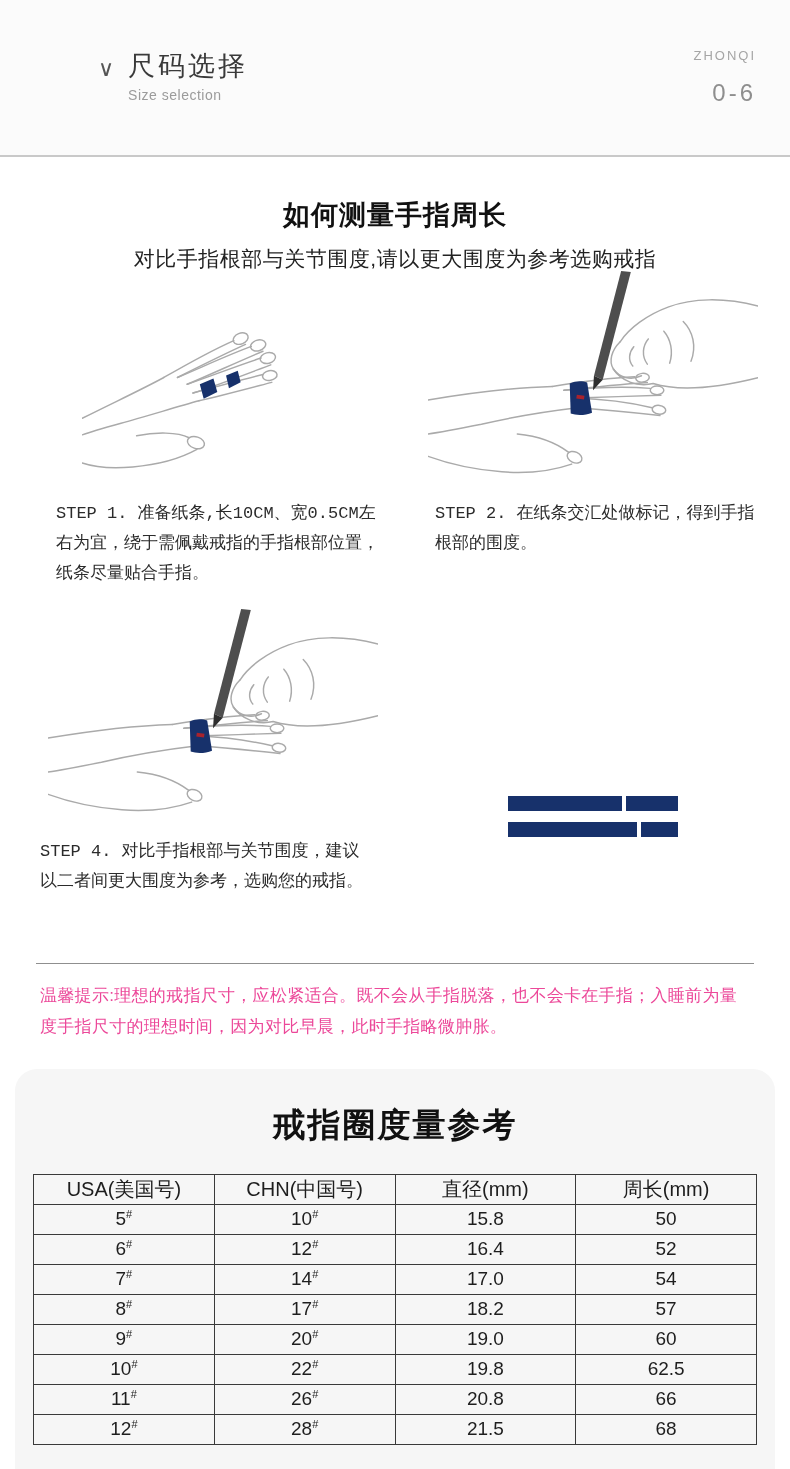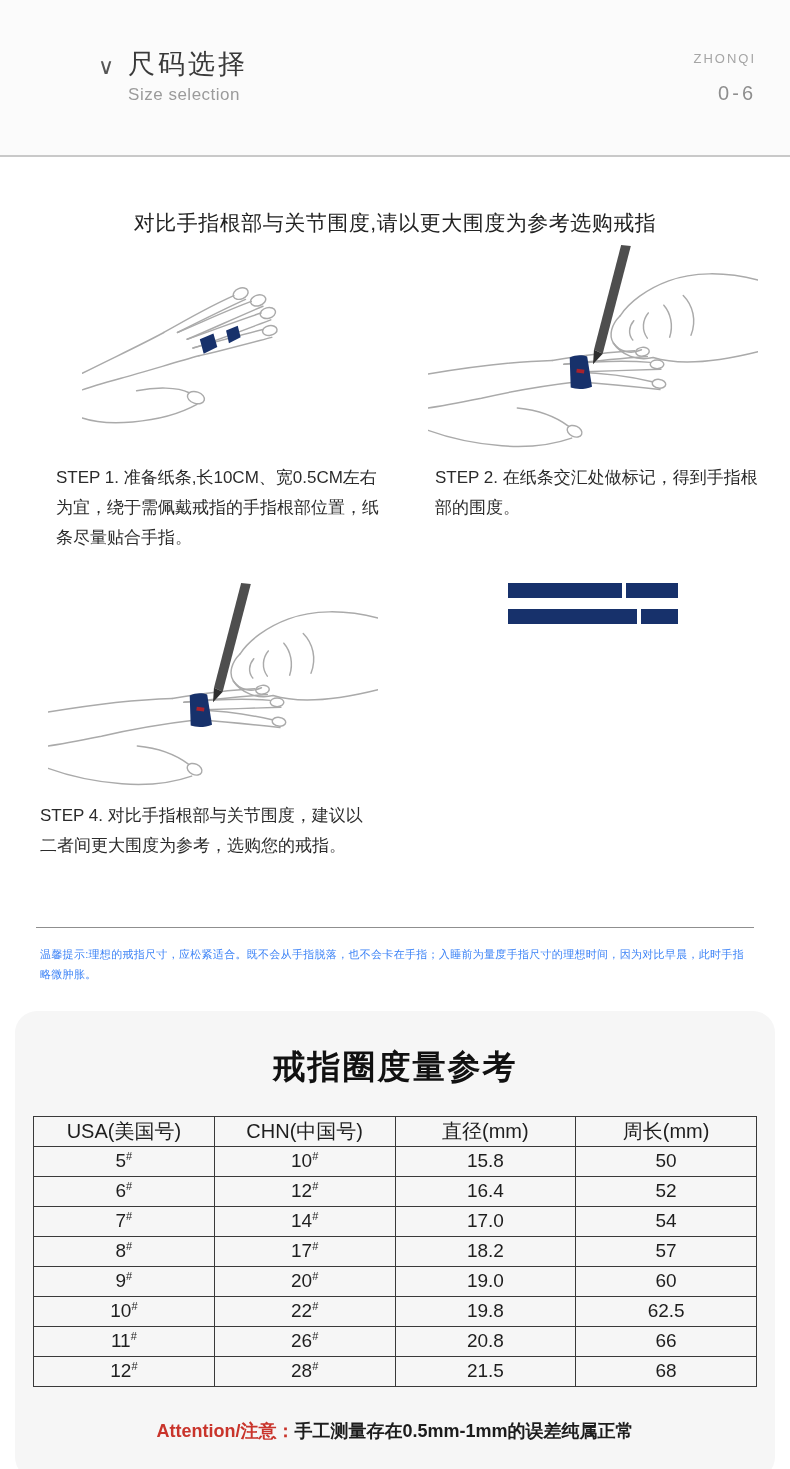--- a/index.html
+++ b/index.html
@@ -13,47 +13,47 @@
   
   .sec-header {
     height:157px; background:#fbfbfb;
     border-bottom:2px solid #c9c9c9;
     display:flex; align-items:center; justify-content:space-between;
     padding:0 34px 0 98px;
   }
   .sec-header .left { display:flex; align-items:flex-start; gap:14px; cursor:pointer; }
   .chev { font-size:22px; color:#555; line-height:1; margin-top:6px; }
   .sec-title-cn { font-size:27px; color:#3a3a3a; letter-spacing:3px; line-height:1.1; }
-  .sec-title-en { font-size:17px; color:#9b9b9b; margin-top:6px; letter-spacing:.5px; }
+  .sec-title-en { font-size:14px; color:#9b9b9b; margin-top:6px; letter-spacing:.5px; }
   .brand { text-align:right; color:#9a9a9a; }
   .brand-name { font-size:13px; letter-spacing:2px; color:#a5a5a5;margin-left:25px; }
-  .brand-range { font-size:20px; letter-spacing:3px; color:#8e8e8e; margin-top:16px; }
+  .brand-range { font-size:24px; letter-spacing:3px; color:#8e8e8e; margin-top:16px; }
 
   
   .guide { padding-top:40px; }
   .guide-title { text-align:center; font-size:27px; font-weight:bold; color:#111; letter-spacing:1px; }
   .guide-sub { text-align:center; font-size:21px; color:#222; margin-top:12px; letter-spacing:.5px; }
 
   .row { display:flex; }
-  .cell { width:50%; display:flex; justify-content:center; align-items:flex-start; }
+  .cell { width:50%; display:flex; justify-content:center; align-items:flex-end;font-family:Liberation Mono, monospace; }
   .illus-row { height:218px; margin-top:8px; }
   .steps-row { align-items:flex-start; min-height:112px; }
   .step-text {
     font-size:17px; line-height:1.75; color:#2b2b2b;
   }
   .step-left  { padding:0 14px 0 56px; }
   .step-right { padding:0 30px 0 40px; }
 
   .bars { display:flex; flex-direction:column; gap:11px; }
   .bar-row { display:flex; gap:4px; height:15px; }
   .seg { background:#17316b; height:100%; display:inline-block; }
 
   .divider { border:none; border-top:1px solid #8f8f8f; margin:14px 36px 0 36px; }
   .tip {
-    font-size:11px; color:#3b82f6; line-height:1.85;
+    font-size:17px; color:#ec4899; line-height:1.85;
     padding:16px 40px 0 40px; letter-spacing:.3px;
   }
 
   
   .size-card {
     margin:26px 15px 0 15px; background:#f6f6f6; border-radius:22px;
     padding:34px 18px 36px 18px;
   }
   .size-title { text-align:center; font-size:33px; font-weight:bold; color:#111; letter-spacing:2px; }
   table.size-table {
@@ -82,20 +82,21 @@
       <div class="sec-title-en">Size selection</div>
     </div>
   </div>
   <div class="brand">
     <div class="brand-name">ZHONQI</div>
     <div class="brand-range">0-6</div>
   </div>
 </div>
 
 <div class="guide">
+  <div class="guide-title">如何测量手指周长</div>
   <div class="guide-sub">对比手指根部与关节围度,请以更大围度为参考选购戒指</div>
 
   <div class="row illus-row">
     <div class="cell" style="padding-left:60px;">
       <svg viewBox="0 0 300 215" width="292" height="209">
         <g fill="none" stroke="#aaaaaa" stroke-width="1.5" stroke-linecap="round">
           <path d="M0 132 C 36 114, 62 102, 84 90"></path>
           <path d="M84 90 C 110 75, 138 60, 156 52"></path>
           <ellipse cx="163" cy="50" rx="8" ry="5.5" transform="rotate(-22 163 50)"></ellipse>
           <path d="M168 56 C 146 66, 120 79, 98 90"></path>

